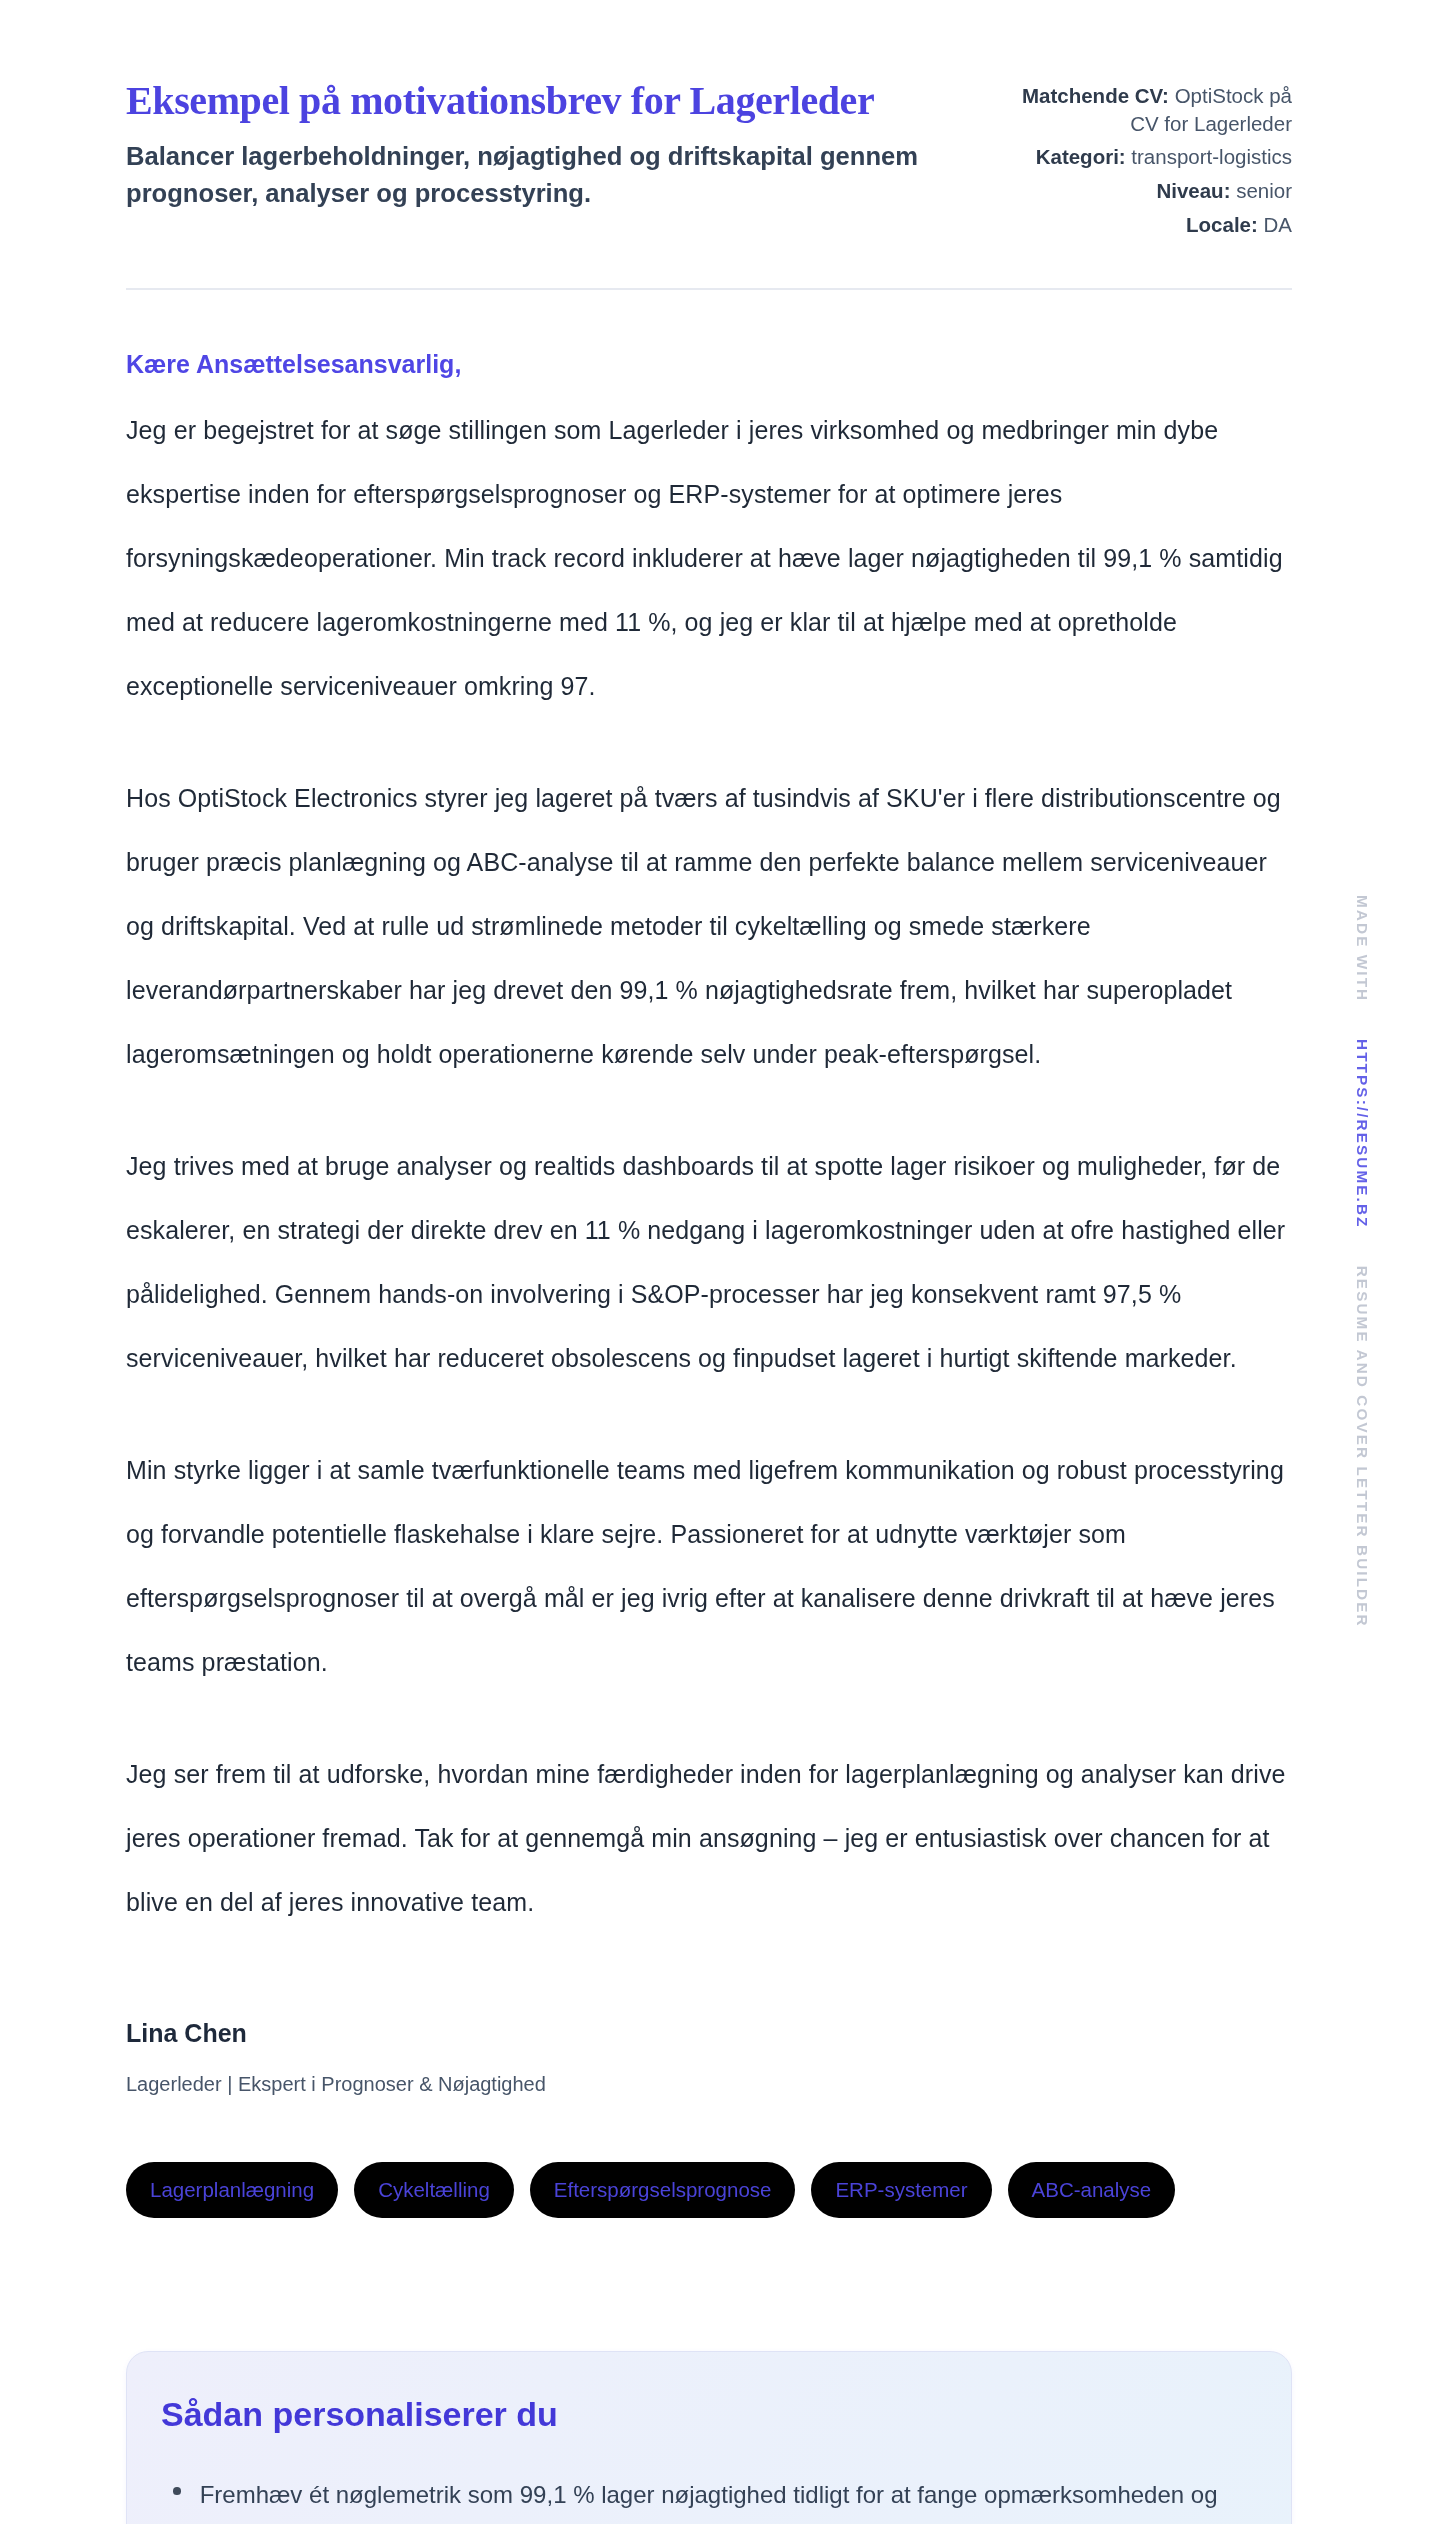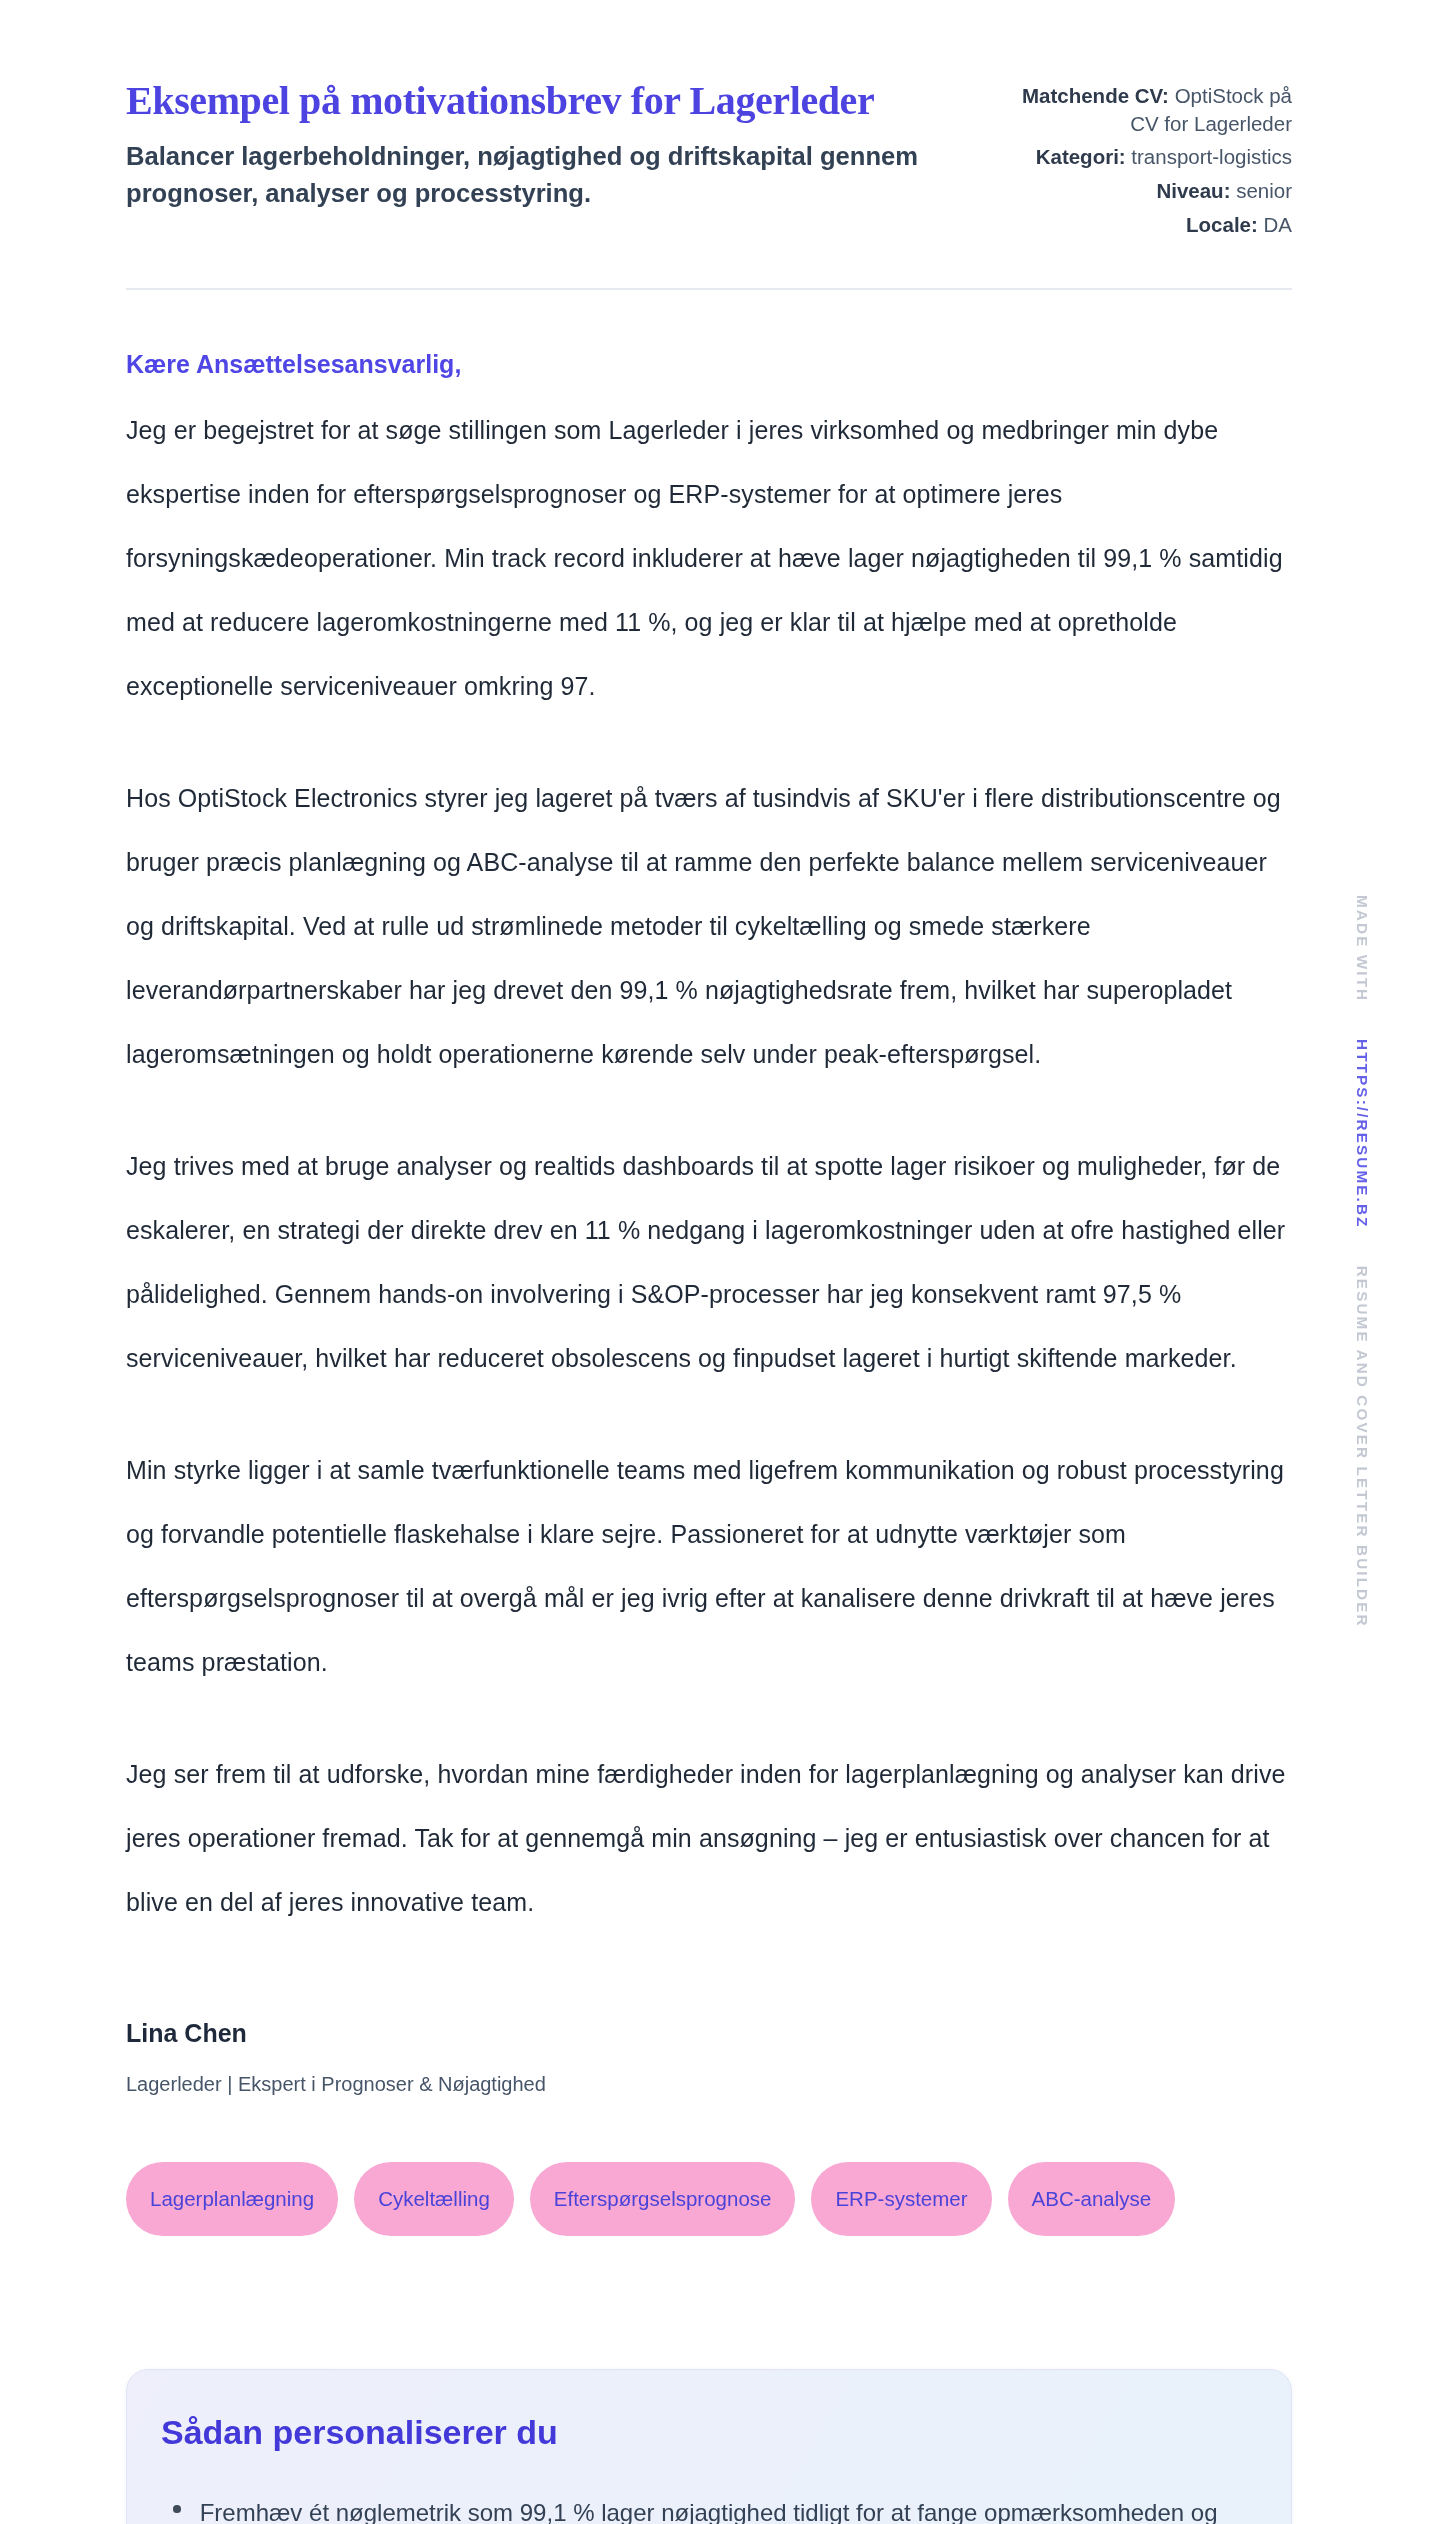--- a/index.html
+++ b/index.html
@@ -84,24 +84,24 @@
   .signature-title {
     margin-top: 25px;
     font-size: 20px;
     color: #475569;
   }
 
   
   .tags { margin-top: 66px; display: flex; flex-wrap: wrap; gap: 16px; }
   .tag {
     display: inline-block;
-    background: #f9a8d4;
+    background: #000000;
     color: #4a43d8;
     font-size: 20.5px;
-    padding: 25px 24px;
+    padding: 16px 24px;
     border-radius: 852px;
     cursor: pointer;
     white-space: nowrap;
   }
 
   
   .tips-box {
     margin-top: 133px;
     border: 1.7px solid #dfe3f6;
     border-radius: 22px;

